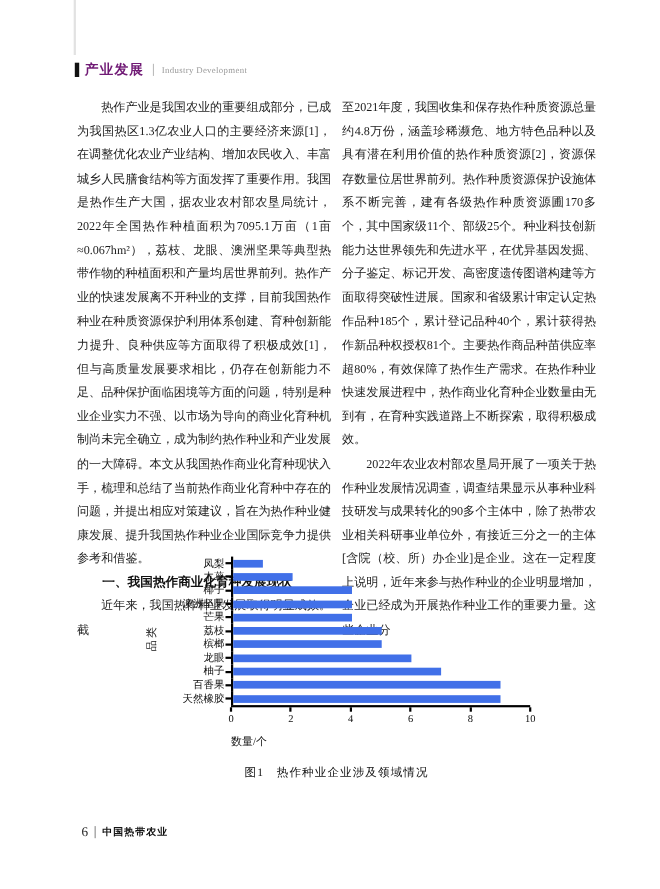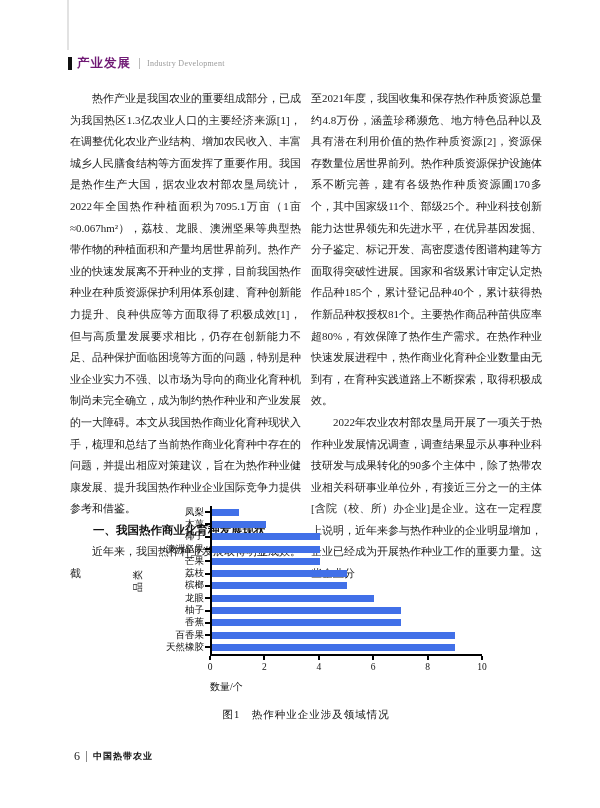--- a/index.html
+++ b/index.html
@@ -135,26 +135,20 @@
               <span class="cbar" style="width: 60%; background: rgb(65, 112, 232);"></span>
             </span>
           </div>
           <div class="crow">
             <span class="clabel">柚子</span>
             <span class="ctrack">
               <span class="cbar" style="width: 70%; background: rgb(65, 112, 232);"></span>
             </span>
           </div>
           <div class="crow">
-            <span class="clabel">香蕉</span>
-            <span class="ctrack">
-              <span class="cbar" style="width: 70%; background: rgb(65, 112, 232);"></span>
-            </span>
-          </div>
-          <div class="crow">
             <span class="clabel">百香果</span>
             <span class="ctrack">
               <span class="cbar" style="width: 90%; background: rgb(65, 112, 232);"></span>
             </span>
           </div>
           <div class="crow">
             <span class="clabel">天然橡胶</span>
             <span class="ctrack">
               <span class="cbar" style="width: 90%; background: rgb(65, 112, 232);"></span>
             </span>

